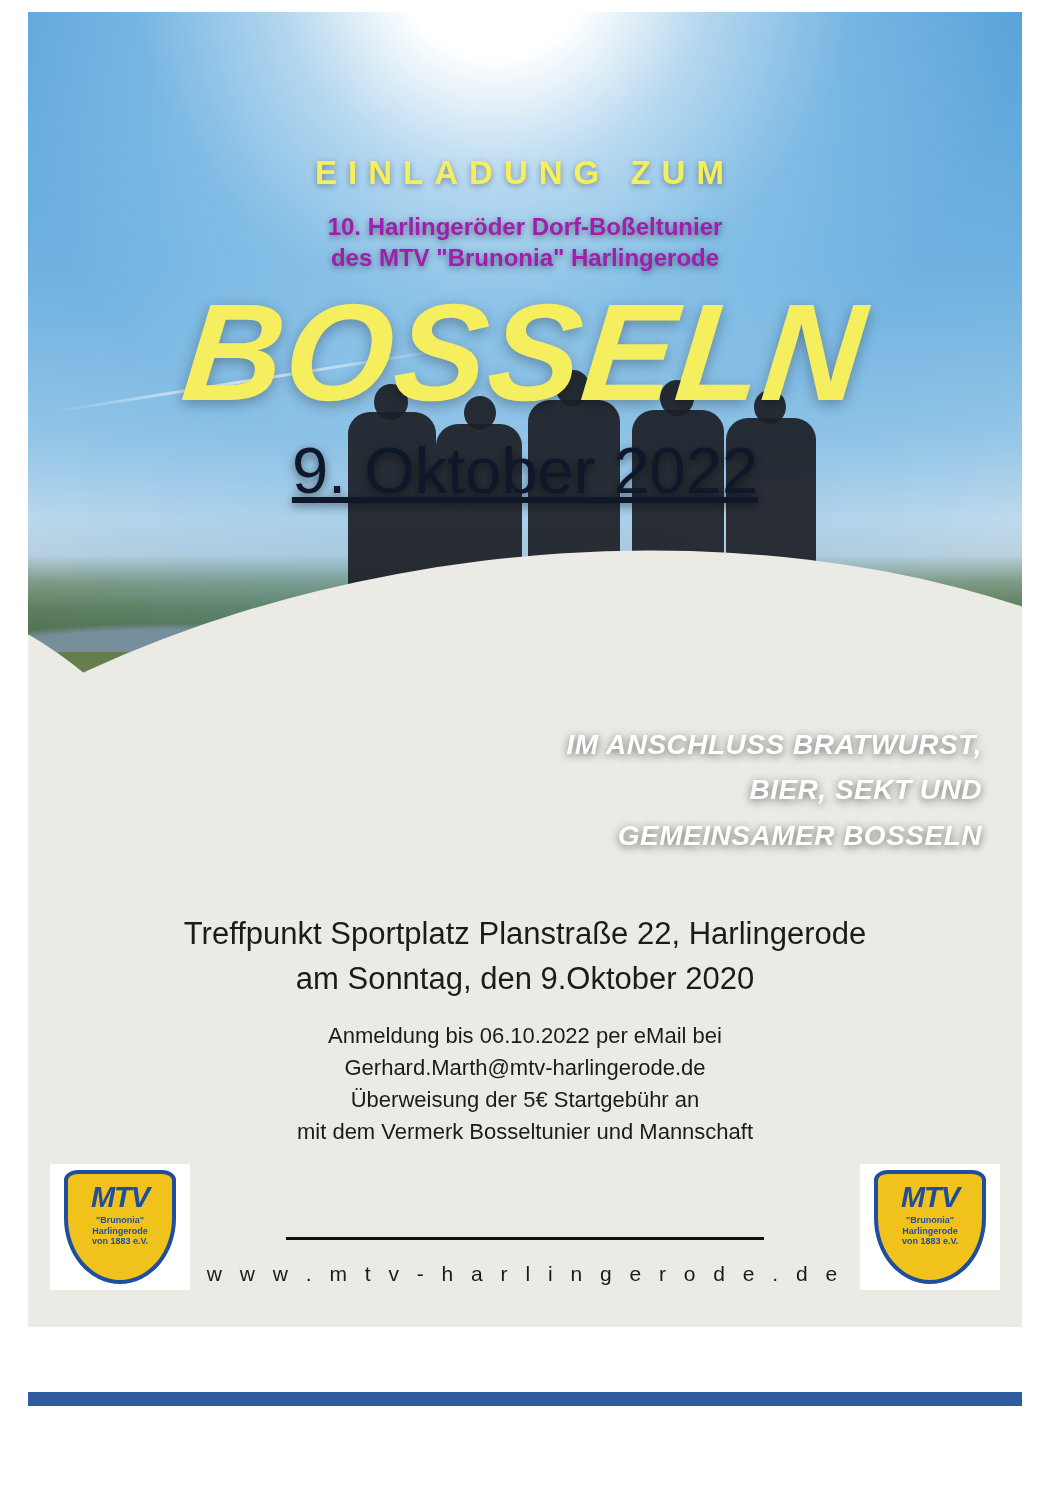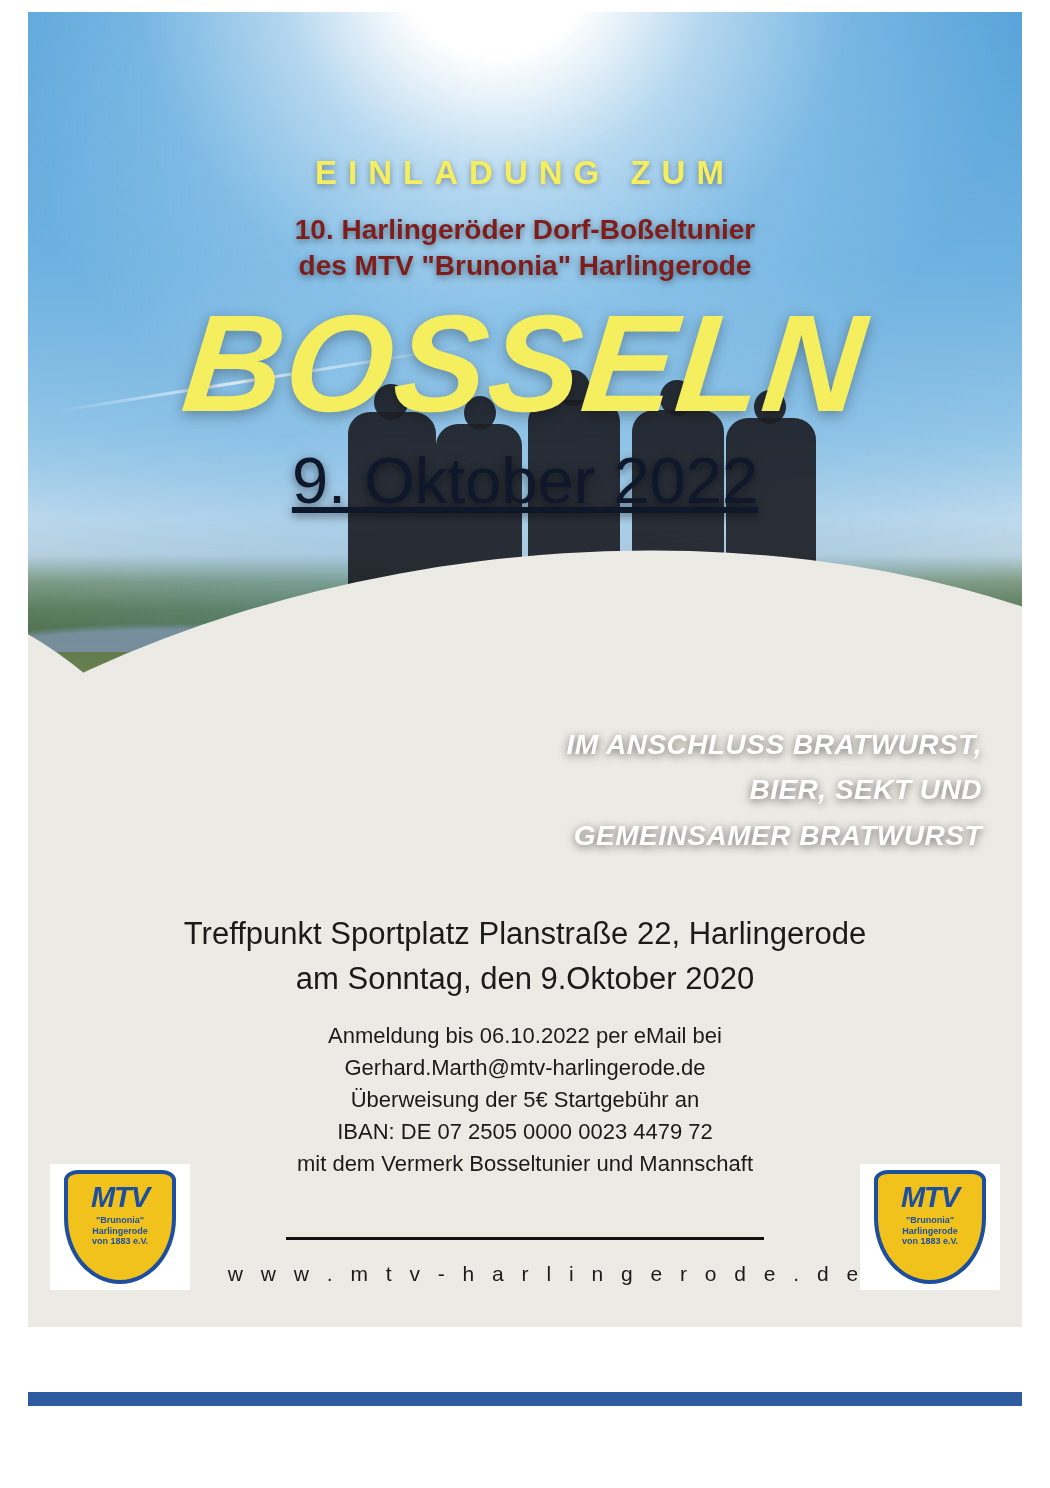--- a/index.html
+++ b/index.html
@@ -150,22 +150,22 @@
   .einladung {
     margin-top: 142px;
     color: #f5ee5e;
     font-size: 33px;
     font-weight: 700;
     letter-spacing: 11px;
     text-shadow: 0 2px 6px rgba(0,0,0,.35);
   }
   .subtitle {
     margin-top: 20px;
-    color: #7f1d1d;
-    font-size: 28px;
+    color: #a21caf;
+    font-size: 24px;
     font-weight: 700;
     line-height: 1.28;
     text-shadow: 0 2px 7px rgba(0,0,0,.45);
   }
   .bosseln {
     margin-top: 14px;
     color: #f5ee5e;
     font-size: 138px;
     font-weight: 700;
     font-style: italic;
@@ -229,21 +229,20 @@
   .website {
     position: absolute;
     left: 0;
     top: 1250px;
     width: 994px;
     text-align: center;
     font-size: 21px;
     letter-spacing: 6px;
     color: #1b1b1b;
     z-index: 6;
-    padding-left: 21px;
   }
 
   
   .logo-box {
     position: absolute;
     top: 1152px;
     width: 140px;
     height: 126px;
     background: #ffffff;
     z-index: 7;
@@ -358,33 +357,32 @@
       <div>10. Harlingeröder Dorf-Boßeltunier</div>
       <div>des MTV "Brunonia" Harlingerode</div>
     </div>
     <div class="bosseln">BOSSELN</div>
     <div class="datum">9. Oktober 2022</div>
   </div>
 
   <div class="anschluss">
     <div>IM ANSCHLUSS BRATWURST,</div>
     <div>BIER, SEKT UND</div>
-    <div>GEMEINSAMER BRATWURST</div>
+    <div>GEMEINSAMER BOSSELN</div>
   </div>
 
   <div class="details">
     <div class="big">
       <div>Treffpunkt Sportplatz Planstraße 22, Harlingerode</div>
       <div>am Sonntag, den 9.Oktober 2020</div>
     </div>
     <div class="small">
       <div>Anmeldung bis 06.10.2022 per eMail bei</div>
       <div>Gerhard.Marth@mtv-harlingerode.de</div>
       <div>Überweisung der 5€ Startgebühr an</div>
-      <div>IBAN: DE 07 2505 0000 0023 4479 72</div>
       <div>mit dem Vermerk Bosseltunier und Mannschaft</div>
     </div>
   </div>
 
   <div class="rule"></div>
   <div class="website">w w w . m t v - h a r l i n g e r o d e . d e</div>
 
   <div class="logo-box left">
     <div class="shield">
       <div class="mtv">MTV</div>

